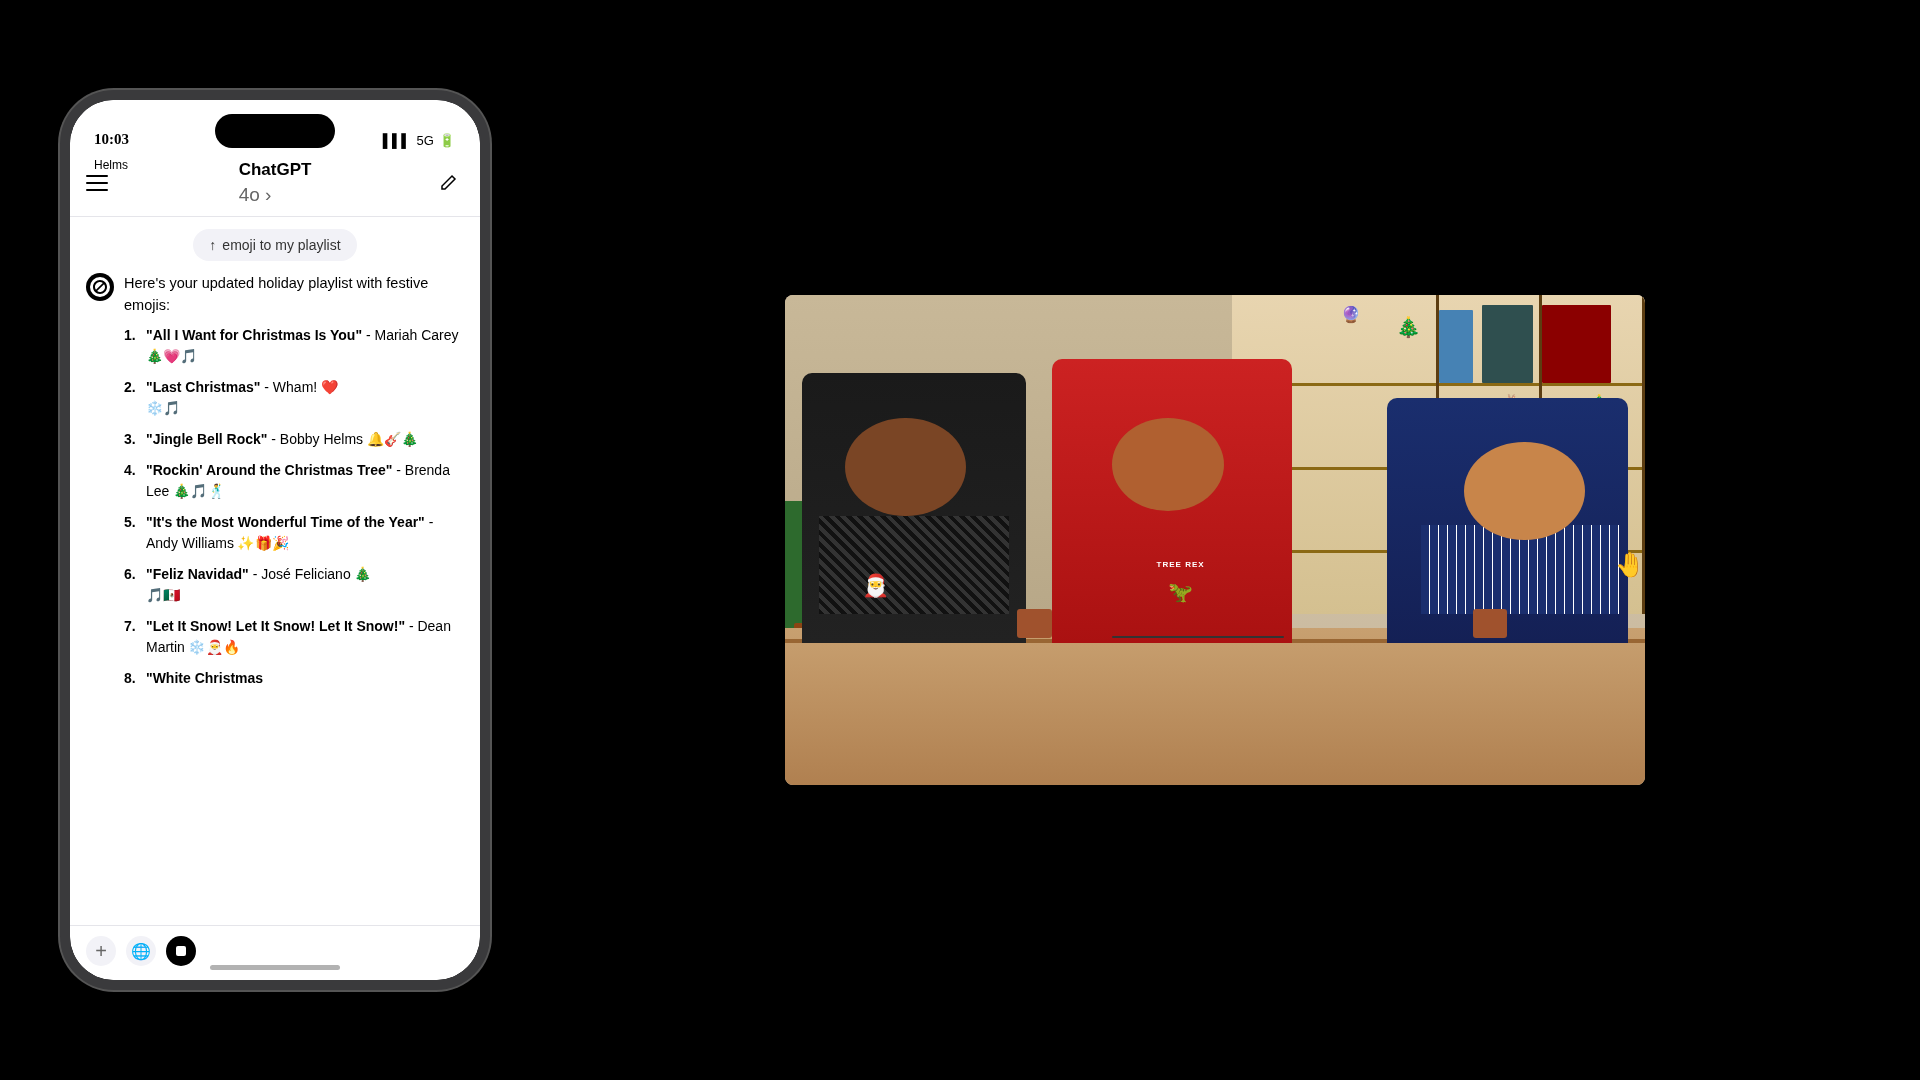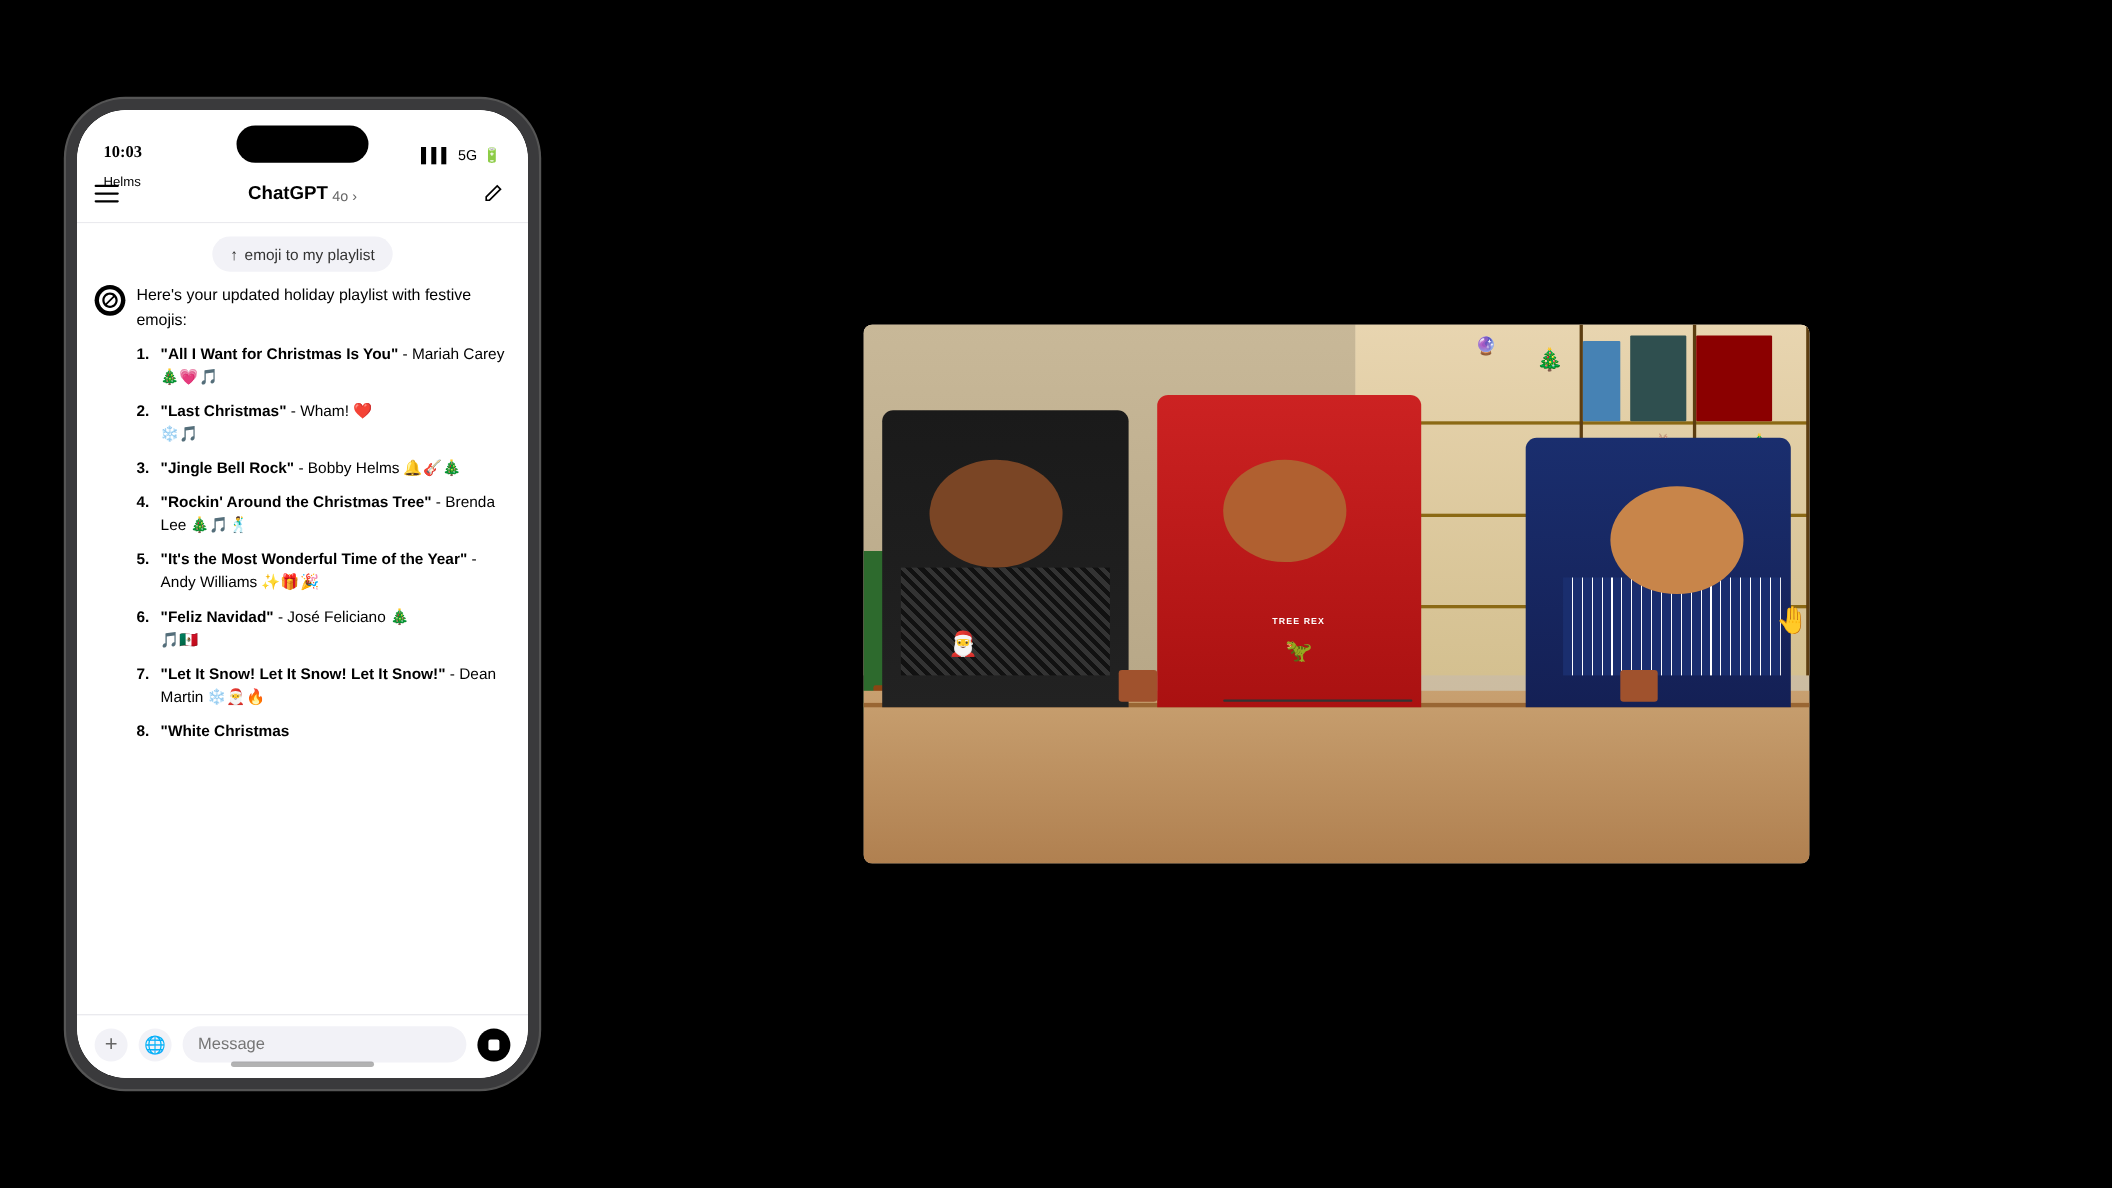--- a/index.html
+++ b/index.html
@@ -114,32 +114,33 @@
 
     .menu-line {
       width: 22px;
       height: 2px;
       background: #000;
       border-radius: 1px;
     }
 
     .header-title-area {
       display: flex;
-      align-items: flex-end;
+      align-items: flex-start;
       gap: 4px;
+      flex-direction: column;
     }
 
     .header-title {
       font-size: 17px;
       font-weight: 600;
       color: #000;
     }
 
     .header-subtitle {
-      font-size: 13px;
+      font-size: 19px;
       color: #666;
     }
 
     .header-edit-btn {
       width: 32px;
       height: 32px;
       display: flex;
       align-items: center;
       justify-content: center;
       cursor: pointer;
@@ -427,21 +428,20 @@
                 <span><span class="song-title">"White Christmas</span></span>
               </li>
             </ol>
           </div>
         </div>
       </div>
 
       <div class="bottom-bar">
         <div class="bottom-plus">+</div>
         <div class="bottom-globe">🌐</div>
-        <input class="message-input" placeholder="Message" readonly="" style="">
         <div class="bottom-stop">
           <div class="stop-square"></div>
         </div>
       </div>
 
     </div>
 
     <div class="home-indicator"></div>
   </div>
 </div>

